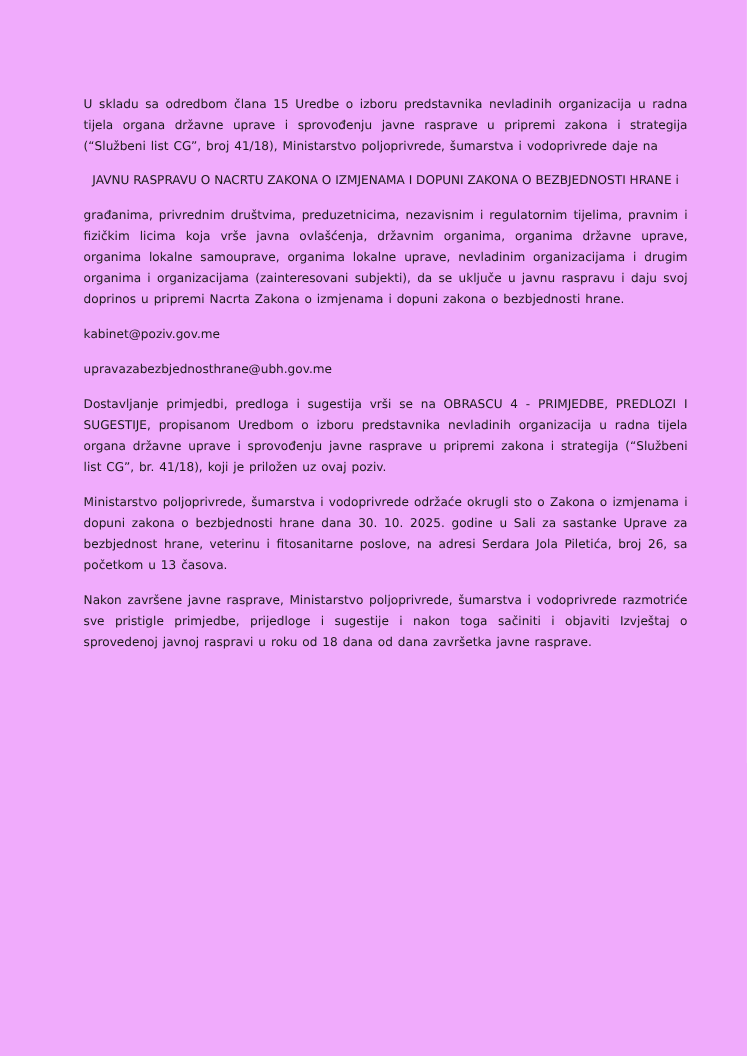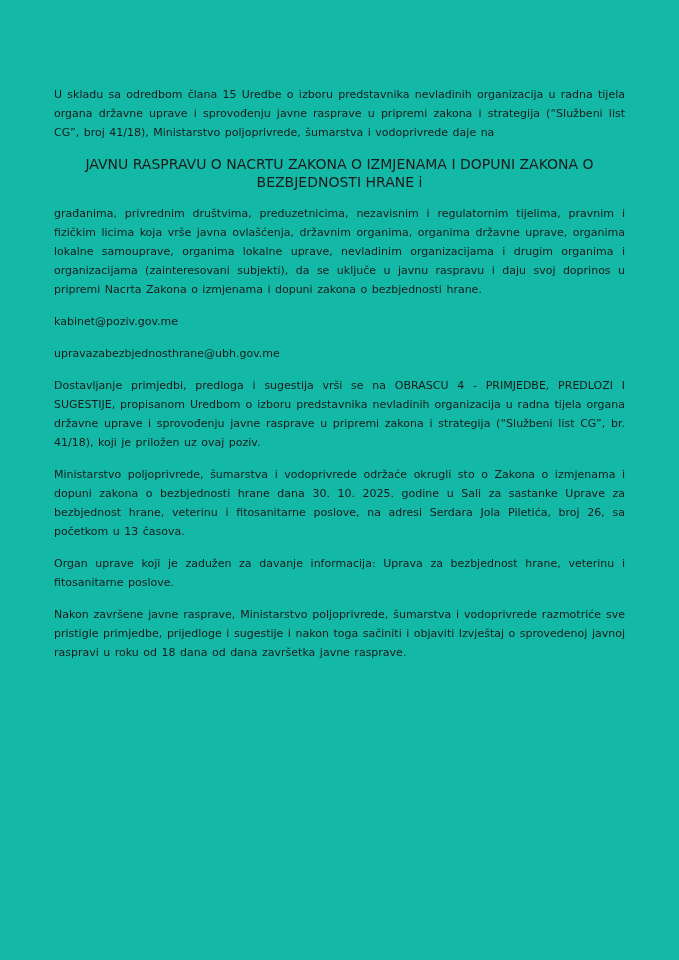--- a/index.html
+++ b/index.html
@@ -11,40 +11,40 @@
     width: 679px;
     height: 960px;
     font-family: "DejaVu Sans", "Liberation Sans", sans-serif;
     color: #1b1b1b;
     overflow: hidden;
   }
   .page {
     box-sizing: border-box;
     width: 679px;
     height: 960px;
-    padding: 85px 54px 40px 54px;
-    background: #14b8a6;
+    padding: 85px 54px 40px 76px;
+    background: #f0abfc;
   }
   p.para {
     margin: 0 0 13px 0;
     font-size: 11px;
     line-height: 19px;
     text-align: justify;
     word-spacing: 1px;
   }
   p.para.plain {
     text-align: left;
   }
   .heading-block {
     margin: 0 0 13px 0;
     text-align: center;
   }
   .heading-block .h-line {
     display: block;
-    font-size: 14px;
+    font-size: 11px;
     line-height: 18px;
     white-space: pre-wrap;
   }
 </style>
 </head>
 <body>
 
 <div class="page">
 
   <p class="para">U skladu sa odredbom člana 15 Uredbe o izboru predstavnika nevladinih organizacija u radna tijela organa državne uprave i sprovođenju javne rasprave u pripremi zakona i strategija (“Službeni list CG”, broj 41/18), Ministarstvo poljoprivrede, šumarstva i vodoprivrede daje na</p>
@@ -59,17 +59,16 @@
 
   <p class="para plain">kabinet@poziv.gov.me</p>
 
   <p class="para plain">upravazabezbjednosthrane@ubh.gov.me</p>
 
   <p class="para">Dostavljanje primjedbi, predloga i sugestija vrši se na OBRASCU 4 - PRIMJEDBE, PREDLOZI I SUGESTIJE, propisanom Uredbom o izboru predstavnika nevladinih organizacija u radna tijela organa državne uprave i sprovođenju javne rasprave u pripremi zakona i strategija (“Službeni list CG”, br. 41/18), koji je priložen uz ovaj poziv.</p>
 
   <p class="para">Ministarstvo poljoprivrede, šumarstva i vodoprivrede održaće okrugli sto o Zakona o izmjenama i dopuni zakona o bezbjednosti hrane dana 30. 10. 2025. godine u Sali za sastanke Uprave za bezbjednost hrane, veterinu i fitosanitarne poslove, na adresi Serdara Jola Piletića, broj 26, sa početkom u 13 časova.</p>
 
 
-  <p class="para">Organ uprave koji je zadužen za davanje informacija: Uprava za bezbjednost hrane, veterinu i fitosanitarne poslove.</p>
 
   <p class="para">Nakon završene javne rasprave, Ministarstvo poljoprivrede, šumarstva i vodoprivrede razmotriće sve pristigle primjedbe, prijedloge i sugestije i nakon toga sačiniti i objaviti Izvještaj o sprovedenoj javnoj raspravi u roku od 18 dana od dana završetka javne rasprave.</p>
 
 </div>
 
 </body></html>

